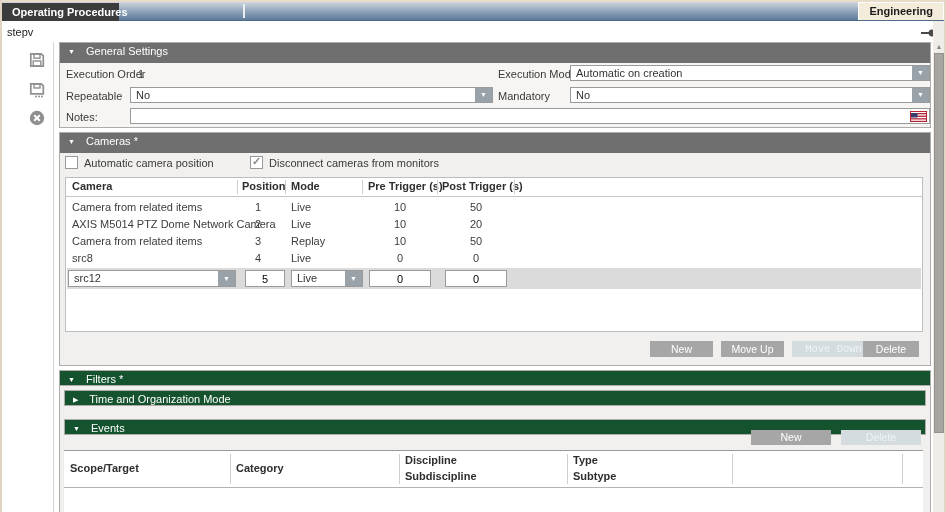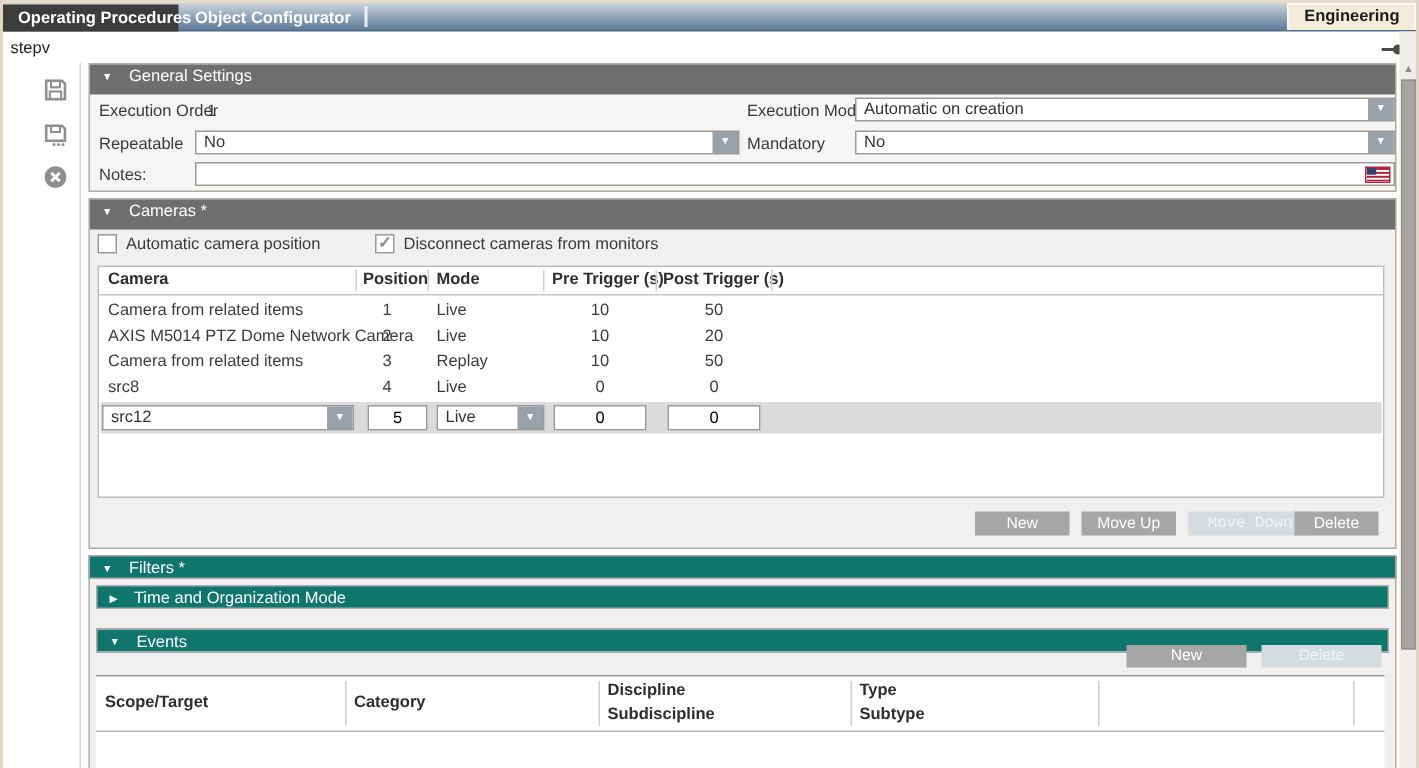--- a/index.html
+++ b/index.html
@@ -23,21 +23,21 @@
   
   .scroll-track{position:absolute;left:931px;top:21px;bottom:0;width:12px;background:#f0ece7;}
   .scroll-up{position:absolute;left:932px;top:42px;width:10px;height:9px;color:#8a8a8a;font-size:7px;
     line-height:9px;text-align:center;cursor:pointer;}
   .scroll-thumb{position:absolute;left:932px;top:53px;width:10px;height:380px;background:#a9a5a1;
     border:1px solid #94908c;box-sizing:border-box;cursor:pointer;}
   
   .panel{position:absolute;border:1px solid #aeaca9;box-sizing:border-box;}
   .sec-hdr{position:absolute;left:0;right:0;top:0;height:20px;background:#6f6f6f;color:#fff;
     line-height:16px;padding-left:8px;cursor:pointer;}
-  .bar-hdr{background:#0f766e;color:#fff;line-height:16px;height:16px;padding-left:8px;
+  .bar-hdr{background:#14532d;color:#fff;line-height:16px;height:16px;padding-left:8px;
     box-sizing:border-box;cursor:pointer;border:1px solid #aeaca9;}
   .tri{display:inline-block;font-size:7px;margin-right:8px;vertical-align:1px;}
   .tri-down::before{content:"▼";}
   .tri-right::before{content:"▶";}
   
   .lbl{position:absolute;white-space:nowrap;color:#3a3a3a;}
   .combo{position:absolute;height:16px;background:#fff;border:1px solid #9a9a9a;box-sizing:border-box;cursor:pointer;}
   .combo .val{position:absolute;left:5px;top:0;line-height:14px;white-space:nowrap;}
   .combo .btn{position:absolute;right:0;top:0;bottom:0;width:17px;background:#99a1a9;color:#fff;
     text-align:center;font-size:7px;line-height:14px;}
@@ -64,21 +64,20 @@
   .flag{position:absolute;width:17px;height:11px;border:1px solid #b23;box-sizing:border-box;}
   .pin-icon{position:absolute;cursor:pointer;}
 </style>
 </head>
 <body>
 
 <div class="screen">
 
   <div class="tabbar">
     <div class="tab active" style="left:0;width:97px;top:1px;">Operating Procedures</div>
-    <div class="tab" style="left:118px;top:1px;">Object Configurator</div>
     <div class="tabsep" style="left:241px;"></div>
     <div class="tab engineering" style="right:0;">Engineering</div>
   </div>
 
   <div class="lbl" style="left:5px;top:26px;color:#222;">stepv</div>
   <div class="pin-icon" style="left:919px;top:28px;">
     <svg width="15" height="10">
       <line x1="0" y1="5" x2="8" y2="5" stroke="#4a4a4a" stroke-width="2"></line>
       <circle cx="11" cy="5" r="3.4" fill="#4a4a4a"></circle>
     </svg>

